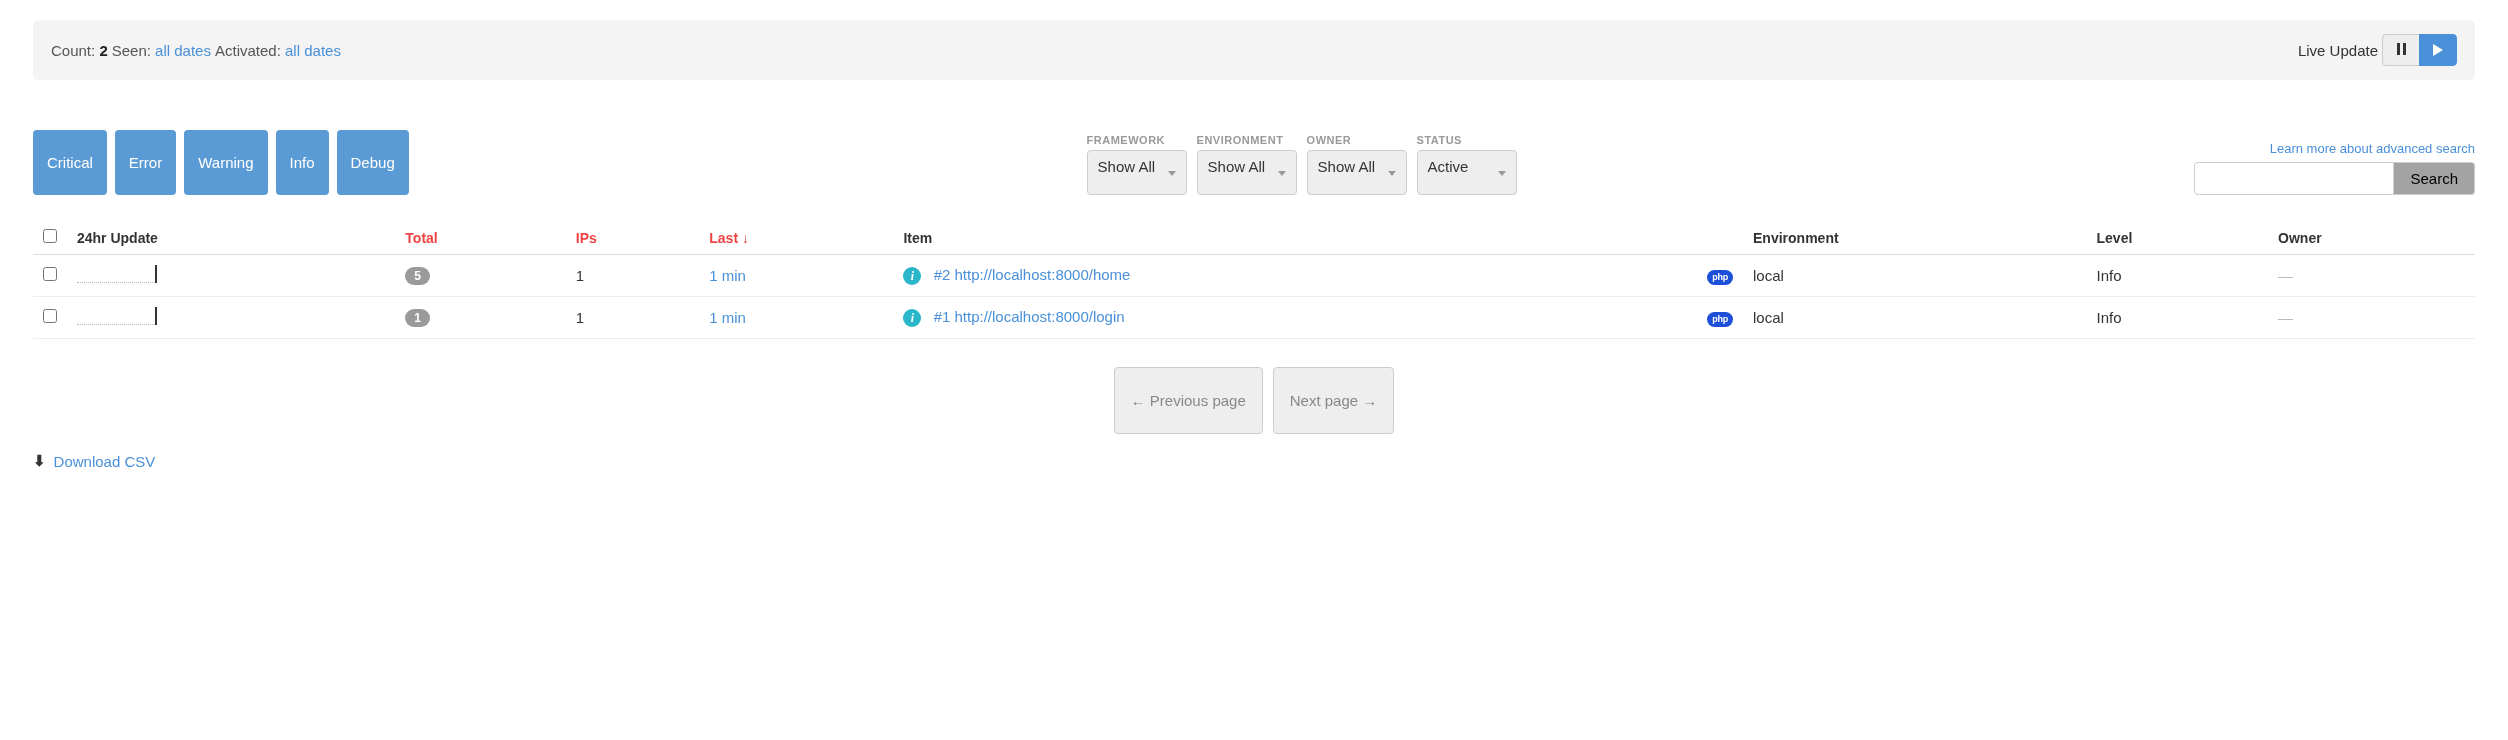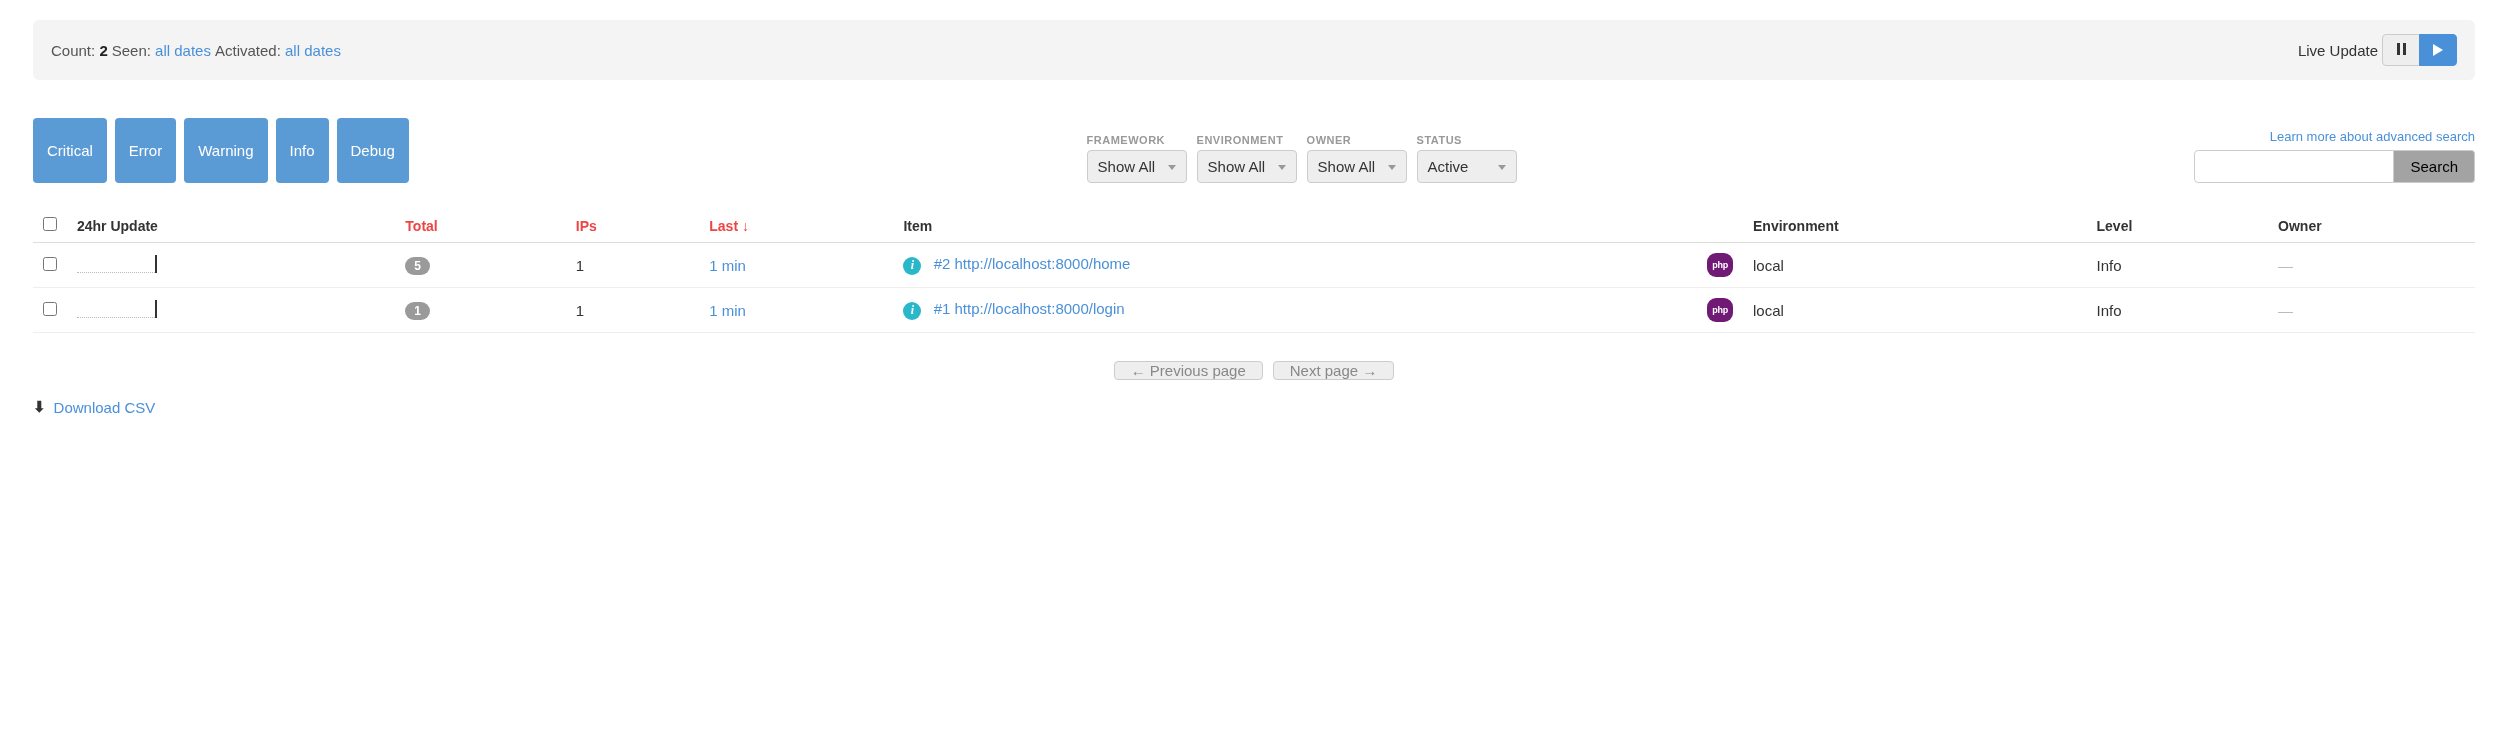--- a/index.html
+++ b/index.html
@@ -17,46 +17,46 @@
 .btn-icon.active { background: #4a90d9; border-color: #4a90d9; color: #fff; }
 .pause-icon::before { content: ""; display: inline-block; width: 3px; height: 12px; background: #333; box-shadow: 6px 0 0 #333; margin-right: 6px; }
 .play-icon { width: 0; height: 0; border-left: 10px solid #fff; border-top: 6px solid transparent; border-bottom: 6px solid transparent; }
 
 .controls-row { display: flex; align-items: flex-end; justify-content: space-between; margin-bottom: 26px; gap: 20px; }
 .level-buttons { display: flex; gap: 8px; }
 .lvl-btn { background: #5b9bd5; color: #fff; border: none; border-radius: 4px; padding: 24px 14px; font-size: 15px; cursor: pointer; }
 .filters { display: flex; gap: 10px; }
 .filter { display: flex; flex-direction: column; gap: 4px; }
 .filter-label { font-size: 11px; letter-spacing: 0.5px; color: #999; text-transform: uppercase; font-weight: 600; margin-top: 24px; }
-.select { border: 1px solid #ccc; background: #eee; border-radius: 4px; padding: 7px 28px 7px 10px; font-size: 15px; color: #333; position: relative; min-width: 100px; cursor: pointer; }
+.select { border: 1px solid #ccc; background: #eee; border-radius: 4px; padding: 7px 28px 19px 10px; font-size: 15px; color: #333; position: relative; min-width: 100px; cursor: pointer; }
 .select::after { content: ""; position: absolute; right: 10px; top: 50%; margin-top: -2px; border-left: 4px solid transparent; border-right: 4px solid transparent; border-top: 5px solid #999; }
 .search-col { display: flex; flex-direction: column; gap: 6px; align-items: flex-end; justify-content: flex-end; }
 .search-link { color: #4a90d9; font-size: 13px; text-decoration: none; }
 .search-row { display: flex; }
 .search-input { border: 1px solid #ccc; border-radius: 4px 0 0 4px; padding: 7px 10px; font-size: 15px; width: 200px; outline: none; }
 .search-btn { border: 1px solid #ccc; border-left: none; background: #a3a3a3; border-radius: 0 4px 4px 0; padding: 7px 16px; font-size: 15px; cursor: pointer; }
 
 table { width: 100%; border-collapse: collapse; }
 th { text-align: left; font-weight: 700; font-size: 14px; padding: 8px 10px; border-bottom: 1px solid #ddd; color: #333; }
 th.sortable { color: #ef4444; cursor: pointer; font-weight: 700; }
 td { padding: 10px 10px; border-bottom: 1px solid #eee; font-size: 15px; vertical-align: middle; }
 .chk { width: 26px; }
 input[type=checkbox] { width: 14px; height: 14px; cursor: pointer; }
 .trend { display: inline-block; width: 80px; height: 18px; position: relative; }
 .trend-base { position: absolute; bottom: 0; left: 0; right: 0; border-bottom: 1px dotted #bbb; }
 .trend-bar { position: absolute; right: 0; bottom: 0; width: 2px; height: 18px; background: #333; }
 .badge { display: inline-block; background: #9a9a9a; color: #fff; font-size: 12px; font-weight: 700; border-radius: 10px; padding: 2px 9px; min-width: 24px; text-align: center; }
 .info-circle { display: inline-flex; width: 18px; height: 18px; border-radius: 50%; background: #2ab7ca; color: #fff; font-style: italic; font-family: Georgia, serif; font-weight: 700; font-size: 12px; align-items: center; justify-content: center; margin-right: 8px; vertical-align: middle; }
 .item-link { color: #4a90d9; text-decoration: none; }
-.php-badge { display: inline-flex; align-items: center; justify-content: center; width: 26px; height: 24px; background: #701a75; color: #fff; border-radius: 9px; font-size: 9px; font-weight: 700; letter-spacing: -0.3px; }
+.php-badge { display: inline-flex; align-items: center; justify-content: center; width: 26px; height: 15px; background: #1d4ed8; color: #fff; border-radius: 9px; font-size: 9px; font-weight: 700; letter-spacing: -0.3px; }
 .dash { color: #bbb; }
 .link-col { color: #4a90d9; }
 
 .pager { display: flex; justify-content: center; gap: 10px; margin: 28px 0 18px; }
-.pager button { border: 1px solid #ccc; background: #eee; border-radius: 4px; padding: 0 16px; font-size: 15px; color: #888; cursor: pointer; }
+.pager button { border: 1px solid #ccc; background: #eee; border-radius: 4px; padding: 24px 16px; font-size: 15px; color: #888; cursor: pointer; }
 
 .download { display: inline-flex; align-items: center; gap: 8px; color: #4a90d9; text-decoration: none; font-size: 15px; }
 .dl-icon { color: #333; font-weight: bold; }
 </style>
 </head>
 <body>
 
 
 
 <div class="summary-bar">

